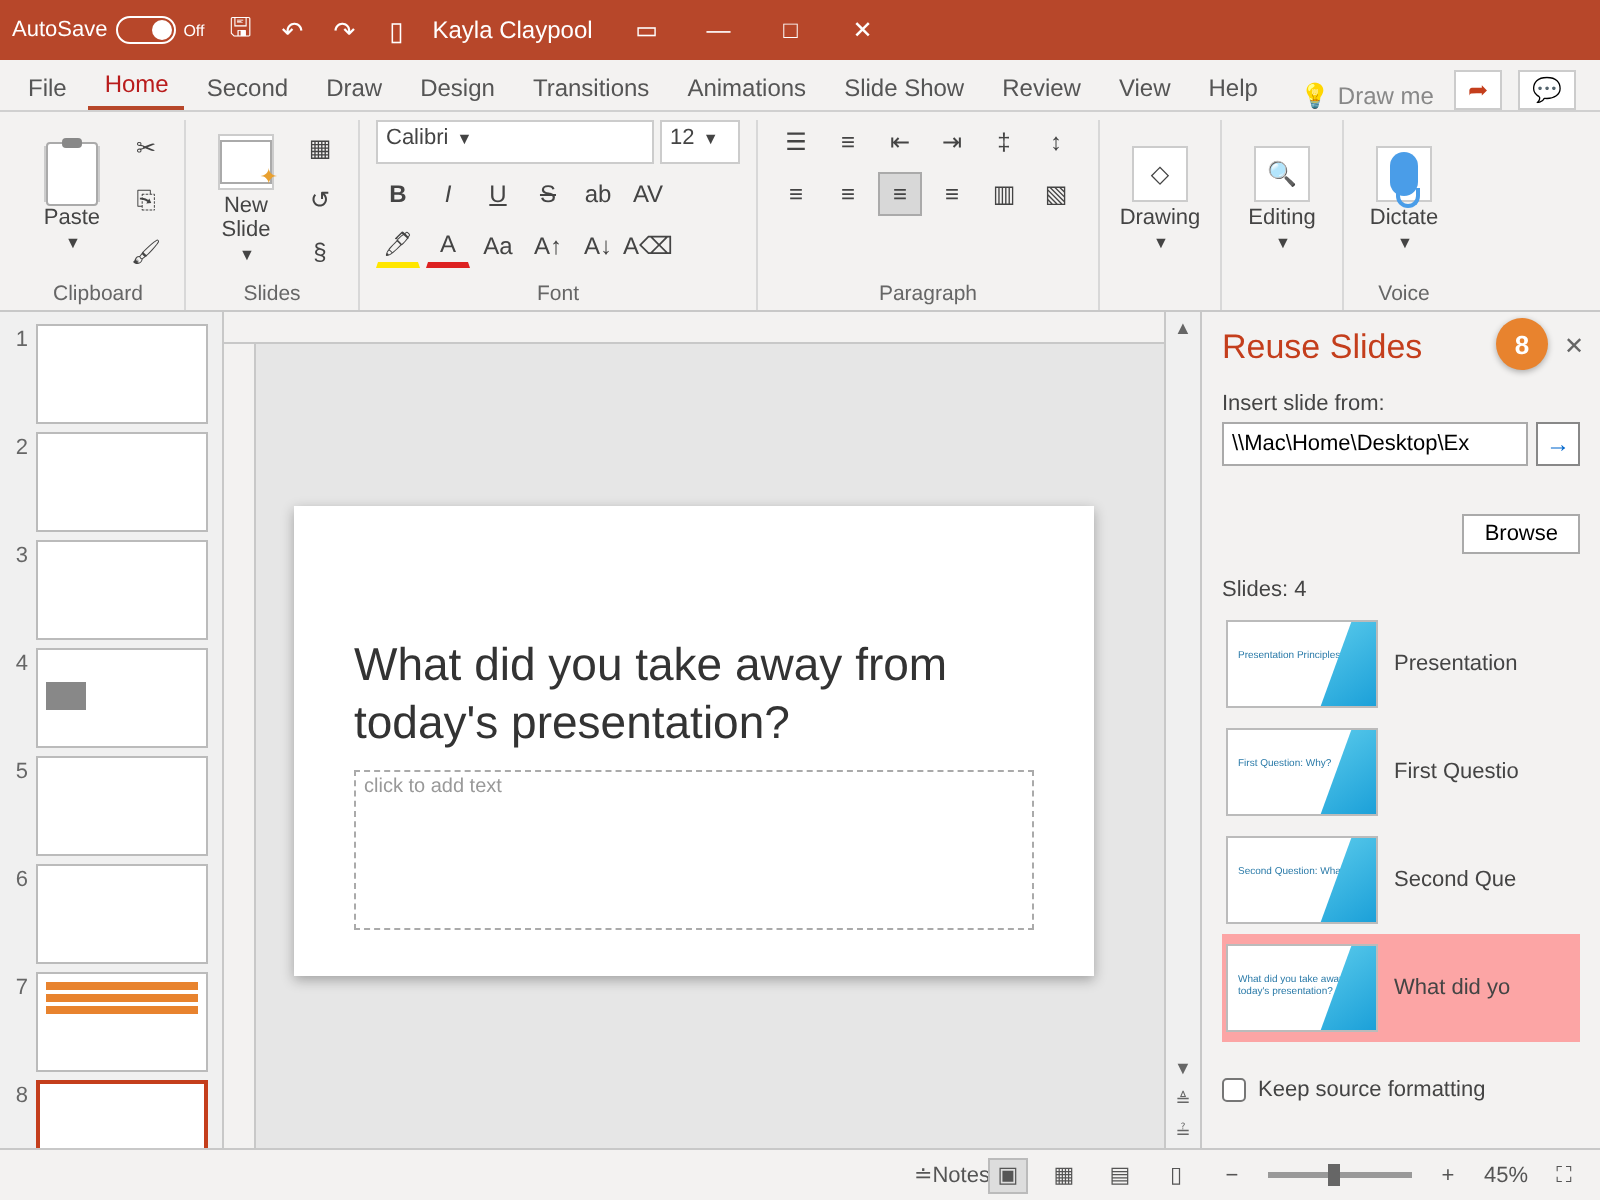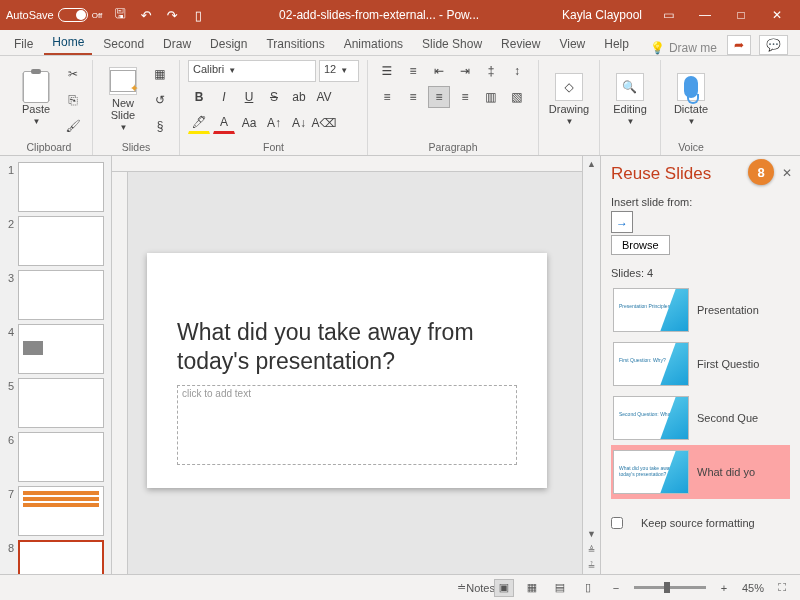--- a/index.html
+++ b/index.html
@@ -11,38 +11,38 @@
 .toggle-knob { position: absolute; right: 1px; top: 1px; width: 10px; height: 10px; background: #fff; border-radius: 50%; }
 .qat { display: flex; gap: 10px; margin-left: 10px; }
 .qat-icon { width: 16px; height: 16px; display: flex; align-items: center; justify-content: center; color: #fff; font-size: 13px; }
 .title-center { flex: 1; text-align: center; font-size: 12px; }
 .title-user { margin: 0 10px; font-size: 12px; text-align: center; }
 .winbtns { display: flex; gap: 2px; }
 .winbtn { width: 34px; height: 30px; display: flex; align-items: center; justify-content: center; font-size: 12px; }
 
 .tabs { height: 26px; background: #f3f2f1; display: flex; align-items: flex-end; padding: 0 6px; gap: 3px; border-bottom: 1px solid #d0d0d0; }
 .tab { padding: 4px 8px; font-size: 12px; color: #555; cursor: pointer; }
-.tab.active { color: #0c4a6e; border-bottom: 2px solid #b7472a; }
+.tab.active { color: #b91c1c; border-bottom: 2px solid #b7472a; }
 .tell-me { margin-left: 10px; display: flex; align-items: center; gap: 4px; color: #888; }
 .tabs-right { margin-left: auto; display: flex; gap: 8px; padding-right: 6px; }
 .share-btn { border: 1px solid #ccc; padding: 2px 6px; background: #fff; }
 
 .ribbon { background: #f3f2f1; border-bottom: 1px solid #c8c8c8; display: flex; padding: 4px 6px 0; height: 100px; }
 .rgroup { display: flex; flex-direction: column; align-items: center; border-right: 1px solid #d8d8d8; padding: 0 8px; }
 .rgroup:last-child { border-right: none; }
 .rgroup-body { flex: 1; display: flex; align-items: center; gap: 4px; }
 .rgroup-label { font-size: 10.5px; color: #666; padding: 2px 0; }
 .big-btn { display: flex; flex-direction: column; align-items: center; gap: 2px; width: 44px; }
 .big-btn .ic { width: 28px; height: 28px; border: 1px solid #ccc; background: #fff; display: flex; align-items: center; justify-content: center; }
 .big-btn .lbl { font-size: 11px; text-align: center; line-height: 1.1; }
 .mini-col { display: flex; flex-direction: column; gap: 4px; }
 .mini { width: 22px; height: 22px; display: flex; align-items: center; justify-content: center; font-size: 12px; border: 1px solid transparent; }
 .font-row { display: flex; gap: 3px; align-items: center; }
 .font-sel { border: 1px solid #ccc; background: #fff; padding: 2px 4px; font-size: 11px; height: 22px; }
-.font-sel.name { width: 128px; }
+.font-sel.name { width: 139px; }
 .font-sel.size { width: 40px; }
 .para-grid { display: grid; grid-template-columns: repeat(6, 24px); gap: 2px; }
 .para-grid .mini { border: 1px solid transparent; }
 .para-grid .mini.sel { background: #d8d8d8; border: 1px solid #aaa; }
 .drop { font-size: 8px; margin-left: 1px; }
 
 .workspace { display: flex; height: 418px; }
 .thumbs { width: 112px; background: #f0f0f0; overflow-y: auto; padding: 4px 2px; border-right: 1px solid #c8c8c8; }
 .thumb-item { display: flex; gap: 4px; padding: 2px; align-items: flex-start; }
 .thumb-num { width: 10px; text-align: right; font-size: 11px; color: #666; padding-top: 2px; }
@@ -55,30 +55,30 @@
 .slide-title { font-size: 23px; color: #333; font-weight: 300; line-height: 1.3; }
 .slide-body { margin-top: 8px; border: 1px dashed #aaa; height: 80px; padding: 2px 4px; font-size: 10px; color: #999; }
 
 .pane { width: 200px; background: #f3f2f1; border-left: 1px solid #c8c8c8; padding: 8px 10px; position: relative; }
 .pane-title { color: #c43e1c; font-size: 17px; font-weight: 300; }
 .pane-close { position: absolute; right: 8px; top: 10px; color: #666; cursor: pointer; }
 .pane-label { font-size: 11px; margin-top: 12px; color: #444; }
 .pane-row { display: flex; gap: 4px; margin-top: 3px; }
 .pane-input { flex: 1; border: 1px solid #aaa; background: #fff; padding: 2px 4px; font-size: 11px; height: 22px; }
 .pane-go { width: 22px; height: 22px; border: 1px solid #888; background: #fff; display: flex; align-items: center; justify-content: center; color: #0066cc; }
-.browse-wrap { display: flex; justify-content: flex-start; margin-top: 2px; }
+.browse-wrap { display: flex; justify-content: flex-end; margin-top: 24px; }
 .browse { border: 1px solid #aaa; background: #fff; padding: 3px 10px; font-size: 11px; }
 .slides-count { font-size: 11px; margin-top: 12px; }
 .reuse-list { margin-top: 4px; }
 .reuse-item { display: flex; align-items: center; gap: 8px; padding: 5px 2px; font-size: 11px; }
 .reuse-item.hover { background: #fca5a5; }
 .reuse-thumb { width: 76px; height: 44px; background: #fff; border: 1px solid #bbb; position: relative; overflow: hidden; }
 .reuse-thumb::after { content: ""; position: absolute; right: -10px; top: 0; bottom: 0; width: 30px; background: linear-gradient(135deg, #4fc3e8 0%, #1a9fd8 100%); transform: skewX(-20deg); }
 .reuse-thumb .t { position: absolute; left: 5px; top: 14px; font-size: 5px; color: #2a7aa8; }
-.keep-fmt { display: flex; align-items: center; gap: 18px; margin-top: 18px; font-size: 11px; }
+.keep-fmt { display: flex; align-items: center; gap: 6px; margin-top: 18px; font-size: 11px; }
 .keep-fmt input { width: 12px; height: 12px; }
 
 .callout { position: absolute; right: 26px; top: 3px; width: 26px; height: 26px; background: #e8832e; border-radius: 50%; display: flex; align-items: center; justify-content: center; color: #fff; font-weight: bold; font-size: 13px; box-shadow: 0 1px 3px rgba(0,0,0,0.3); }
 .callout::after { content: ""; position: absolute; right: -5px; top: 8px; border: 5px solid transparent; border-left-color: #e8832e; }
 
 .statusbar { height: 26px; background: #f3f2f1; border-top: 1px solid #c8c8c8; display: flex; align-items: center; padding: 0 8px; gap: 8px; font-size: 11px; color: #555; }
 .spacer { flex: 1; }
 .sb-ic { width: 20px; height: 18px; display: flex; align-items: center; justify-content: center; border: 1px solid transparent; }
 .sb-ic.active { background: #ddd; border: 1px solid #bbb; }
 .zoom-slider { width: 72px; height: 3px; background: #999; position: relative; }
@@ -103,21 +103,20 @@
         <span class="toggle-knob"></span>
       </span>
     <span style="font-size:8px">Off</span>
   </div>
   <div class="qat">
     <span class="qat-icon">🖫</span>
     <span class="qat-icon">↶</span>
     <span class="qat-icon">↷</span>
     <span class="qat-icon">▯</span>
   </div>
-  <div class="title-center">02-add-slides-from-external... - Pow...</div>
   <div class="title-user">Kayla Claypool</div>
   <div class="winbtns">
     <div class="winbtn">▭</div>
     <div class="winbtn">—</div>
     <div class="winbtn">□</div>
     <div class="winbtn">✕</div>
   </div>
 </div>
 
 <div class="tabs">
@@ -333,20 +332,21 @@
       <div class="arr">≟</div>
     </div>
   </div>
 
   <div class="pane">
     <div class="pane-title">Reuse Slides</div>
     <div class="callout">8</div>
     <div class="pane-close">✕</div>
     <div class="pane-label">Insert slide from:</div>
     <div class="pane-row">
+      <input class="pane-input" value="\\Mac\Home\Desktop\Ex" style="">
       <div class="pane-go">→</div>
     </div>
     <div class="browse-wrap">
         <button class="browse">Browse</button>
       </div>
     <div class="slides-count">Slides: 4</div>
     <div class="reuse-list">
       <div class="reuse-item">
           <div class="reuse-thumb">
             <div class="t">Presentation Principles</div>

